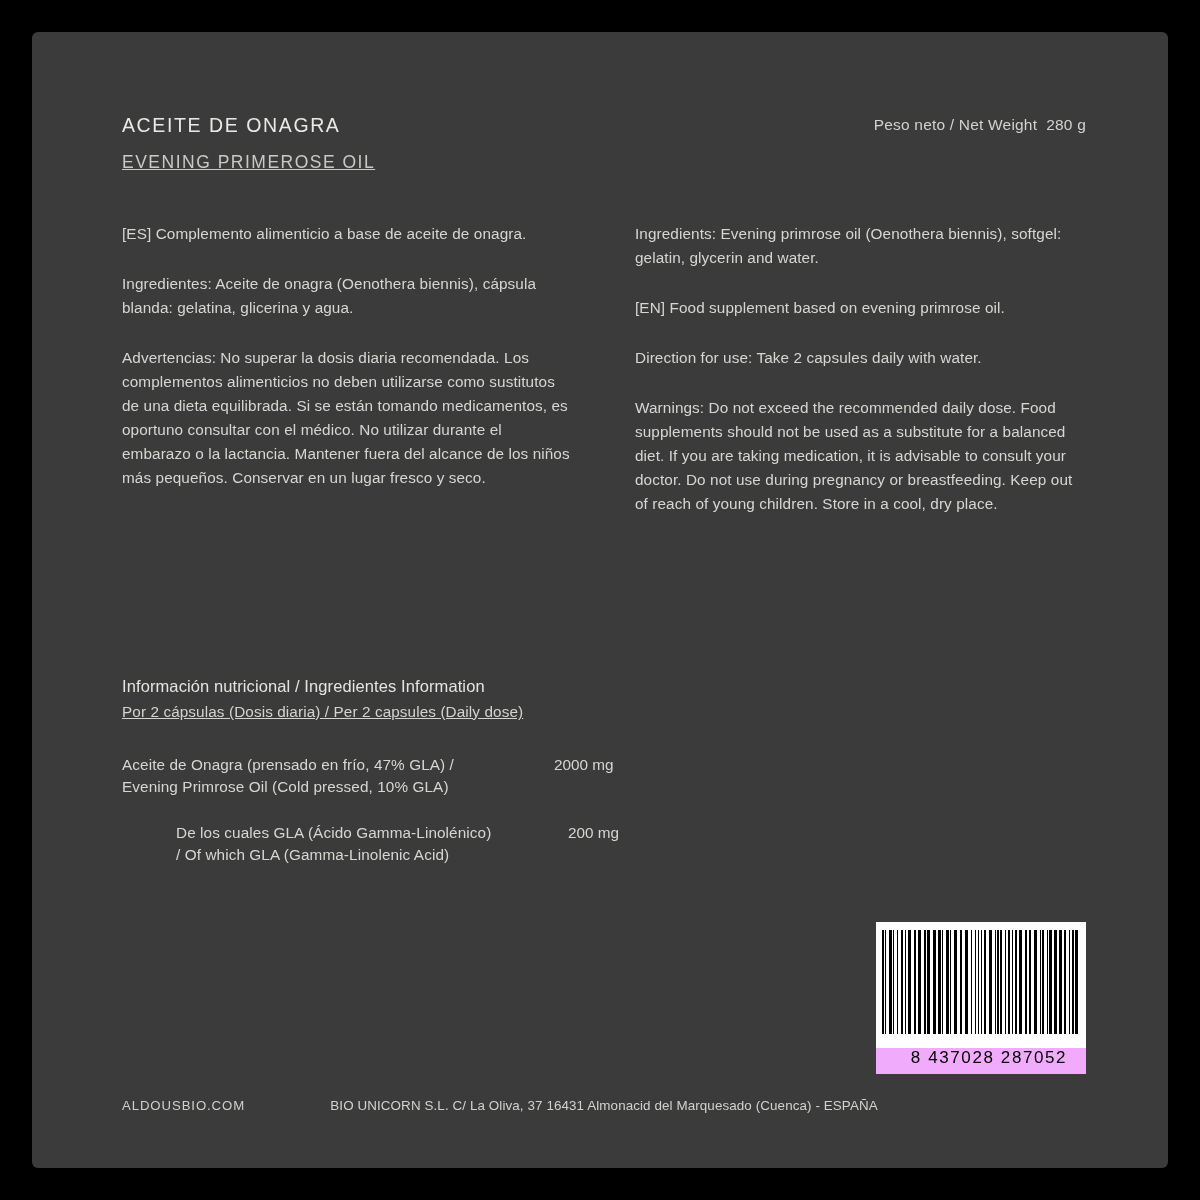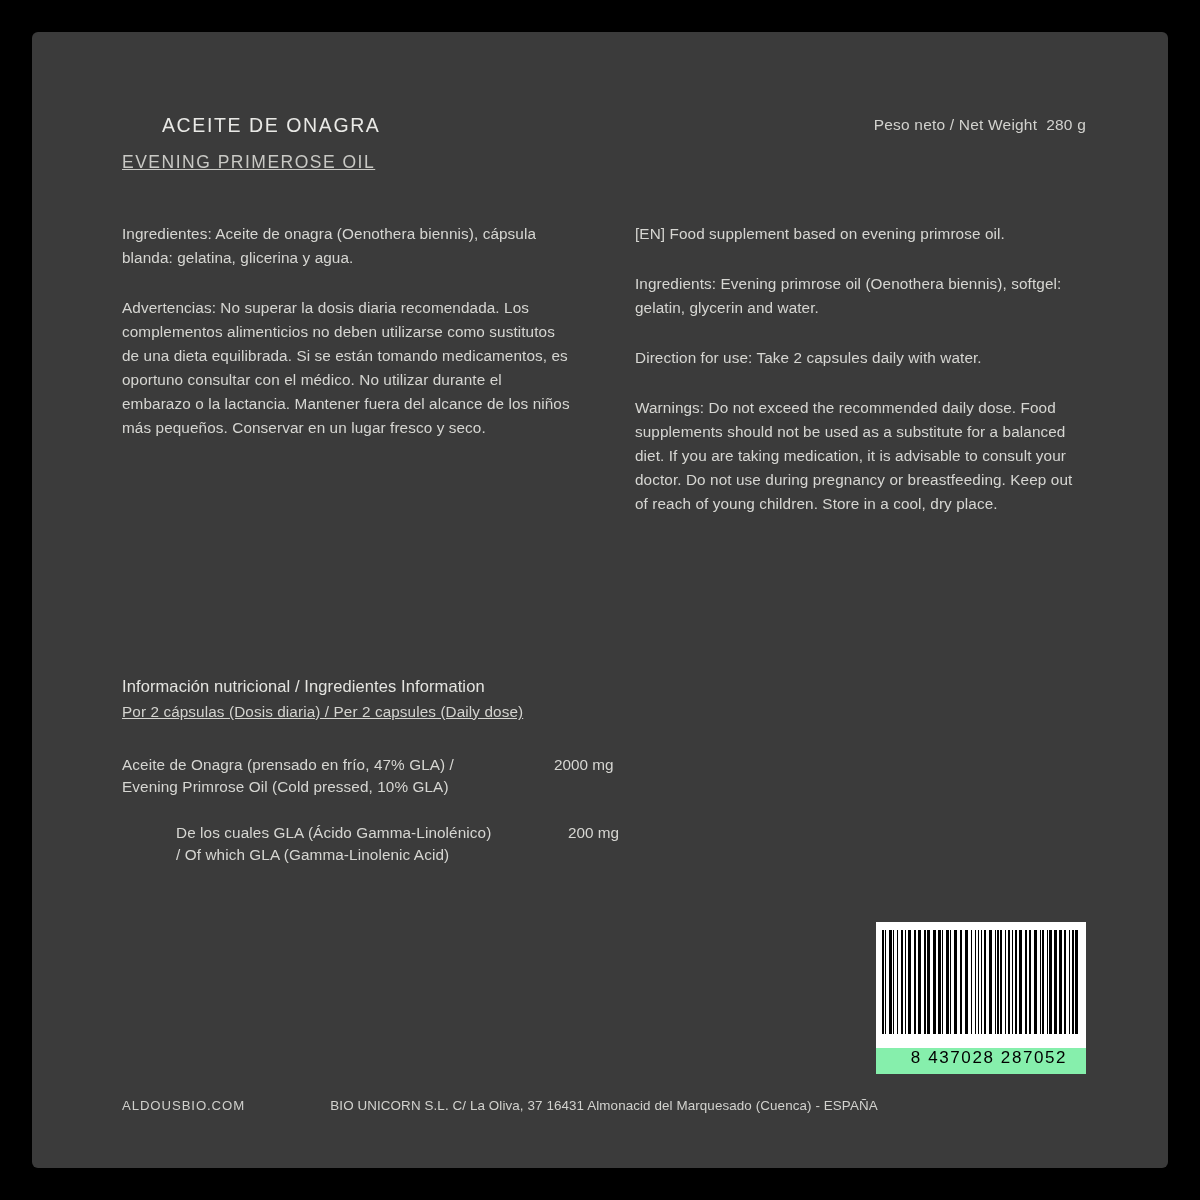--- a/index.html
+++ b/index.html
@@ -37,21 +37,20 @@
     height: 120px;
   }
   .title-es {
     position: absolute;
     left: 34px;
     top: 42px;
     font-size: 19.5px;
     letter-spacing: 1.6px;
     color: #e9e9e6;
     font-weight: 400;
-    margin-left: 40px;
   }
   .title-en {
     position: absolute;
     left: 34px;
     top: 80px;
     font-size: 17.5px;
     letter-spacing: 1.5px;
     color: #c9c9c5;
     font-weight: 400;
     text-decoration: underline;
@@ -143,21 +142,21 @@
     background: #ffffff;
     height: 118px;
     padding: 8px 6px 0 6px;
     display: flex;
     align-items: flex-start;
     justify-content: center;
     gap: 0;
   }
   .barcode .bar { height: 104px; background: #000; }
   .barcode-num {
-    background: #86efac;
+    background: #f0abfc;
     padding: 0 6px 6px 22px;
     font-size: 17px;
     color: #000;
     letter-spacing: 1.6px;
     text-align: center;
     font-family: "Liberation Sans", sans-serif;
   }
 
   
   .footer {
@@ -194,26 +193,27 @@
   <div class="inner">
 
     <div class="header">
       <div class="title-es">ACEITE DE ONAGRA</div>
       <div class="title-en">EVENING PRIMEROSE OIL</div>
       <div class="net-weight">Peso neto / Net Weight  280 g</div>
     </div>
 
     <div class="columns">
       <div class="col">
+        <p class="para">[ES] Complemento alimenticio a base de aceite de onagra.</p>
         <p class="para">Ingredientes: Aceite de onagra (Oenothera biennis), cápsula blanda: gelatina, glicerina y agua.</p>
         <p class="para last">Advertencias: No superar la dosis diaria recomendada. Los complementos alimenticios no deben utilizarse como sustitutos de una dieta equilibrada. Si se están tomando medicamentos, es oportuno consultar con el médico. No utilizar durante el embarazo o la lactancia. Mantener fuera del alcance de los niños más pequeños. Conservar en un lugar fresco y seco.</p>
       </div>
       <div class="col">
+        <p class="para">Ingredients: Evening primrose oil (Oenothera biennis), softgel: gelatin, glycerin and water.</p>
         <p class="para">[EN] Food supplement based on evening primrose oil.</p>
-        <p class="para">Ingredients: Evening primrose oil (Oenothera biennis), softgel: gelatin, glycerin and water.</p>
         <p class="para">Direction for use: Take 2 capsules daily with water.</p>
         <p class="para last">Warnings: Do not exceed the recommended daily dose. Food supplements should not be used as a substitute for a balanced diet. If you are taking medication, it is advisable to consult your doctor. Do not use during pregnancy or breastfeeding. Keep out of reach of young children. Store in a cool, dry place.</p>
       </div>
     </div>
 
     <div class="nutri">
       <div class="nutri-title">Información nutricional / Ingredientes Information</div>
       <div class="nutri-sub">Por 2 cápsulas (Dosis diaria)  / Per 2 capsules (Daily dose)</div>
       <div class="nutri-rows">
         <div class="nutri-row">

